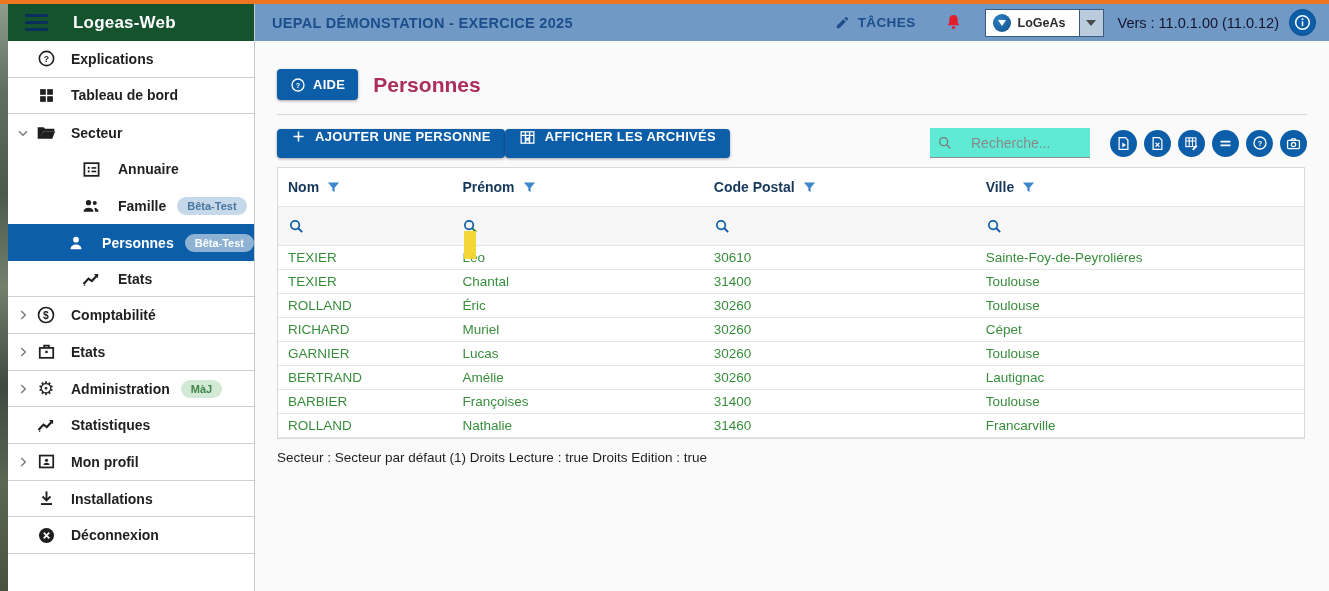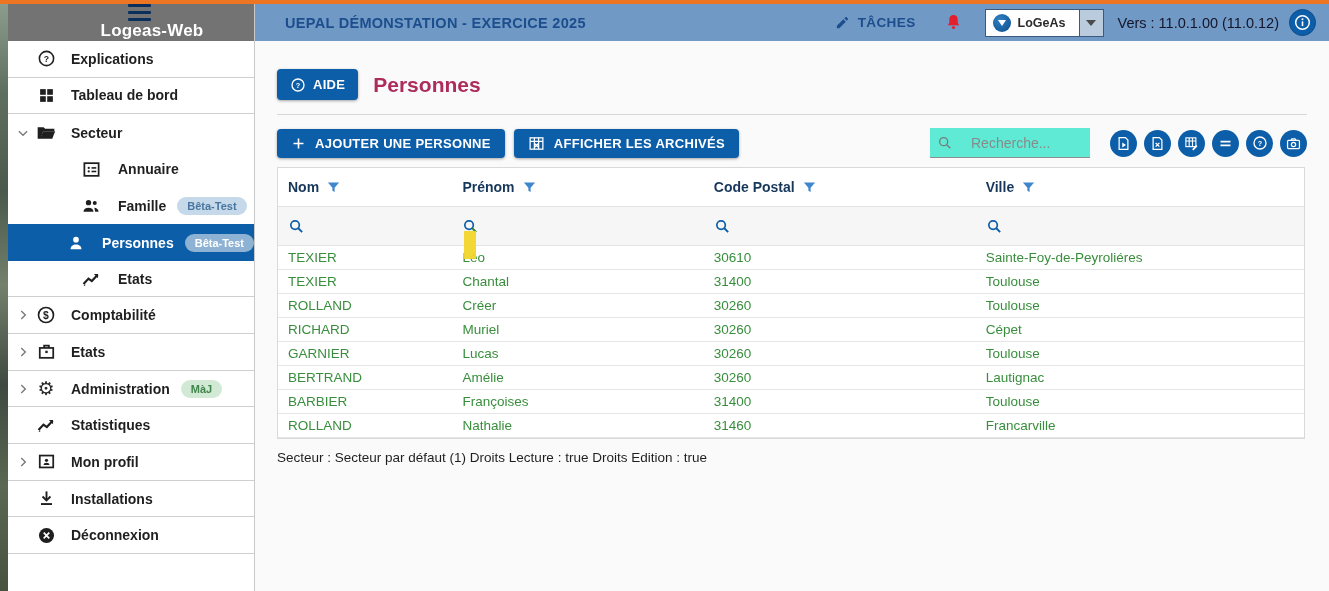--- a/index.html
+++ b/index.html
@@ -8,21 +8,21 @@
     background:#fafafa;font-family:"Liberation Sans",sans-serif;
     -webkit-font-smoothing:antialiased;
   }
   
   .top-strip{position:absolute;top:0;left:0;width:1329px;height:4px;background:#ee7623;z-index:30;}
   .photo-strip{position:absolute;left:0;top:4px;width:8px;height:587px;
     background:linear-gradient(180deg,#8d9d8d 0%,#5f6f5f 15%,#4a594b 32%,#72806c 48%,#3e4a40 65%,#5a6752 82%,#47523f 100%);}
   
   .sidebar{position:absolute;left:8px;top:4px;width:247px;height:587px;background:#fff;
     border-right:1px solid #c9c9c9;box-sizing:border-box;z-index:20;}
-  .sidebar-header{height:37px;background:#737373;display:flex;align-items:center;padding-left:17px;box-sizing:border-box;flex-direction:column;}
+  .sidebar-header{height:37px;background:#14532d;display:flex;align-items:center;padding-left:17px;box-sizing:border-box;}
   .hamburger{width:23px;display:flex;flex-direction:column;gap:4px;cursor:pointer;}
   .hamburger span{height:3px;background:#0a2f5c;border-radius:1px;}
   .sidebar-title{color:#fff;font-weight:bold;font-size:17px;margin-left:25px;letter-spacing:.2px;}
   .nav{display:flex;flex-direction:column;}
   .nav-item{height:36.65px;display:flex;align-items:center;box-sizing:border-box;cursor:pointer;background:#fff;}
   .nav-item.bordered{border-bottom:1px solid #cfcfcf;}
   .nav-item .chev{width:15px;margin-left:8px;display:flex;align-items:center;}
   .nav-item .ic{width:22px;margin-left:4px;display:flex;justify-content:center;align-items:center;}
   .nav-item .lbl{margin-left:14px;font-weight:bold;font-size:14px;color:#1f1f1f;}
   .nav-item.sub .ic{margin-left:49px;}
@@ -31,21 +31,21 @@
   .nav-item.selected .lbl{color:#fff;}
   .badge{margin-left:11px;padding:3px 10px;border-radius:10px;font-size:11px;font-weight:bold;white-space:nowrap;}
   .badge-beta{background:#c5d9ea;color:#49769e;}
   .nav-item.selected .badge-beta{background:#8db2d3;color:#fff;}
   .badge-encours{background:#fce6a8;color:#9a7a26;}
   .badge-maj{background:#d2ead5;color:#40854a;}
   .gear-glyph{font-size:19px;color:#2b2b2b;line-height:1;font-family:"DejaVu Sans",sans-serif;}
   
   .topbar{position:absolute;left:255px;top:4px;width:1074px;height:37px;background:#7099c5;
     display:flex;align-items:center;box-sizing:border-box;z-index:15;}
-  .context-title{margin-left:30px;color:#1c4d8c;font-weight:bold;font-size:14.5px;letter-spacing:.3px;}
+  .context-title{margin-left:17px;color:#1c4d8c;font-weight:bold;font-size:14.5px;letter-spacing:.3px;}
   .topbar-right{margin-left:auto;display:flex;align-items:center;margin-right:13px;}
   .tasks{display:flex;align-items:center;gap:8px;color:#1c4d8c;font-weight:bold;font-size:13.5px;cursor:pointer;letter-spacing:.4px;}
   .bell{margin-left:28px;margin-right:22px;cursor:pointer;display:flex;}
   .account-chip{display:flex;align-items:stretch;background:#fff;border:1px solid #3a5a7d;height:28px;cursor:pointer;box-sizing:border-box;}
   .chip-main{display:flex;align-items:center;padding:0 13px 0 7px;background:#fff;}
   .chip-logo{width:18px;height:18px;border-radius:50%;background:radial-gradient(circle at 35% 30%,#2e7fc2,#0d4f8c);
     display:flex;align-items:center;justify-content:center;}
   .chip-logo .tri{width:0;height:0;border-left:4.5px solid transparent;border-right:4.5px solid transparent;border-top:6px solid #fff;margin-top:1px;}
   .chip-label{font-size:12.5px;color:#2b2b2b;margin-left:7px;font-weight:bold;}
   .chip-caret{width:23px;display:flex;align-items:center;justify-content:center;background:#b9cbdd;border-left:1px solid #3a5a7d;}
@@ -56,22 +56,22 @@
   
   .main{position:absolute;left:255px;top:41px;width:1074px;height:550px;background:#fafafa;box-sizing:border-box;padding:0 22px;}
   .title-row{display:flex;align-items:center;margin-top:28px;}
   .aide-btn{background:#0d5ea9;color:#fff;font-weight:bold;font-size:13px;border:none;border-radius:4px;height:31px;
     padding:0 13px;display:flex;align-items:center;gap:7px;box-shadow:0 1px 3px rgba(0,0,0,.35);cursor:pointer;
     font-family:"Liberation Sans",sans-serif;letter-spacing:.3px;}
   .page-title{color:#ac2d5c;font-size:21px;font-weight:bold;margin-left:15px;}
   .divider{height:1px;background:#d8d8d8;margin-top:14px;}
   .toolbar-row{display:flex;align-items:center;margin-top:13px;}
   .btn-primary{background:#0d5ea9;color:#fff;font-weight:bold;font-size:13px;border:none;border-radius:4px;height:29px;
-    padding:0 14px;display:flex;align-items:center;gap:9px;box-shadow:0 1px 3px rgba(0,0,0,.35);cursor:pointer;
-    font-family:"Liberation Sans",sans-serif;letter-spacing:.3px;margin-right:9px;}
+    padding:0 14px;display:flex;align-items:flex-start;gap:9px;box-shadow:0 1px 3px rgba(0,0,0,.35);cursor:pointer;
+    font-family:"Liberation Sans",sans-serif;letter-spacing:.3px;}
   .toolbar-right{margin-left:auto;display:flex;align-items:center;gap:7px;}
   .search-box{display:flex;align-items:center;gap:16px;width:160px;height:30px;border-bottom:1px solid #8f8f8f;
     background:#5eead4;padding:0 7px;margin-right:13px;box-sizing:border-box;}
   .search-box input{border:none;outline:none;background:transparent;font-size:14px;color:#555;width:118px;
     font-family:"Liberation Sans",sans-serif;}
   .search-box input::placeholder{color:#8a8a8a;opacity:1;}
   .circle-btn{width:27px;height:27px;border-radius:50%;background:#0d5ea9;display:flex;align-items:center;
     justify-content:center;cursor:pointer;flex:0 0 auto;}
   
   .card{margin-top:9px;background:#fff;border:1px solid #d9d9d9;position:relative;width:1028px;box-sizing:border-box;}
@@ -511,21 +511,21 @@
             <td>Sainte-Foy-de-Peyroliéres</td>
           </tr>
           <tr class="data-row row-green">
             <td>TEXIER</td>
             <td>Chantal</td>
             <td>31400</td>
             <td>Toulouse</td>
           </tr>
           <tr class="data-row row-green">
             <td>ROLLAND</td>
-            <td>Créer</td>
+            <td>Éric</td>
             <td>30260</td>
             <td>Toulouse</td>
           </tr>
           <tr class="data-row row-green">
             <td>RICHARD</td>
             <td>Muriel</td>
             <td>30260</td>
             <td>Cépet</td>
           </tr>
           <tr class="data-row row-green">

